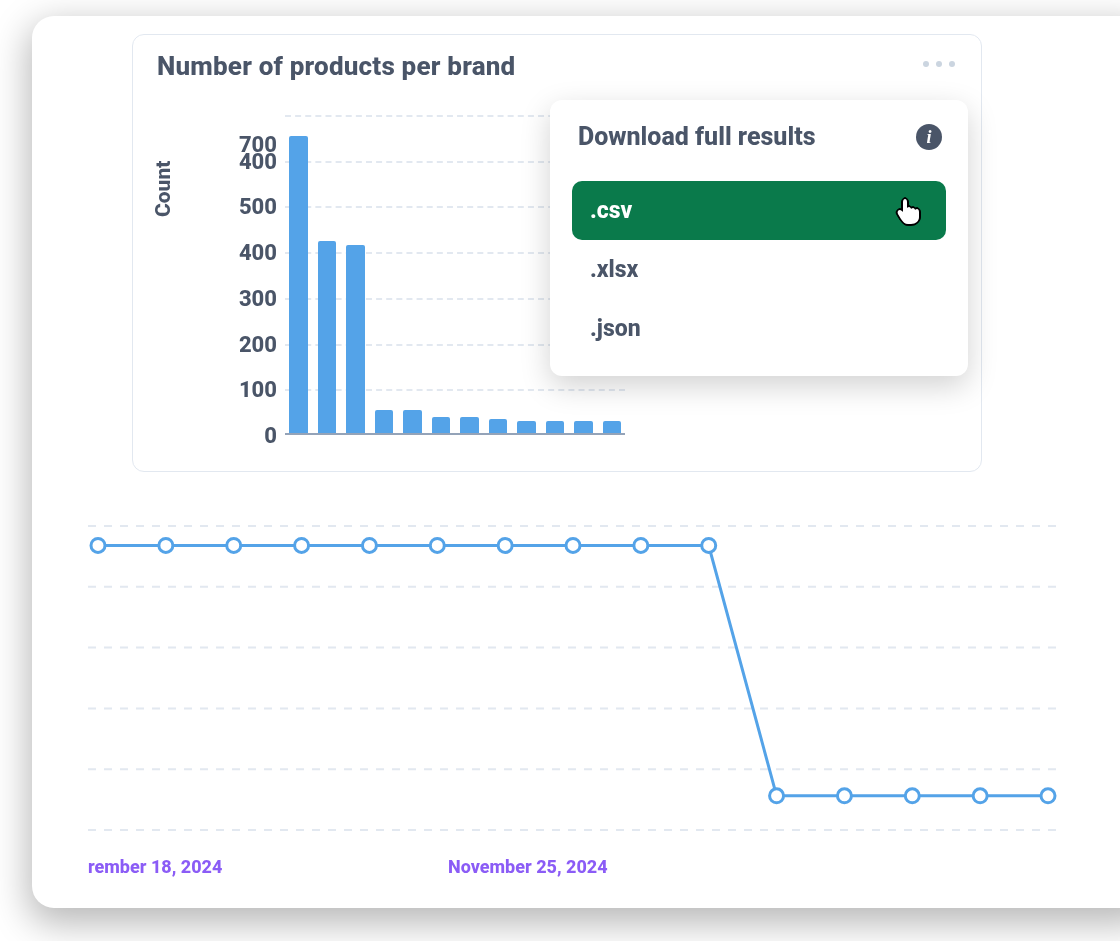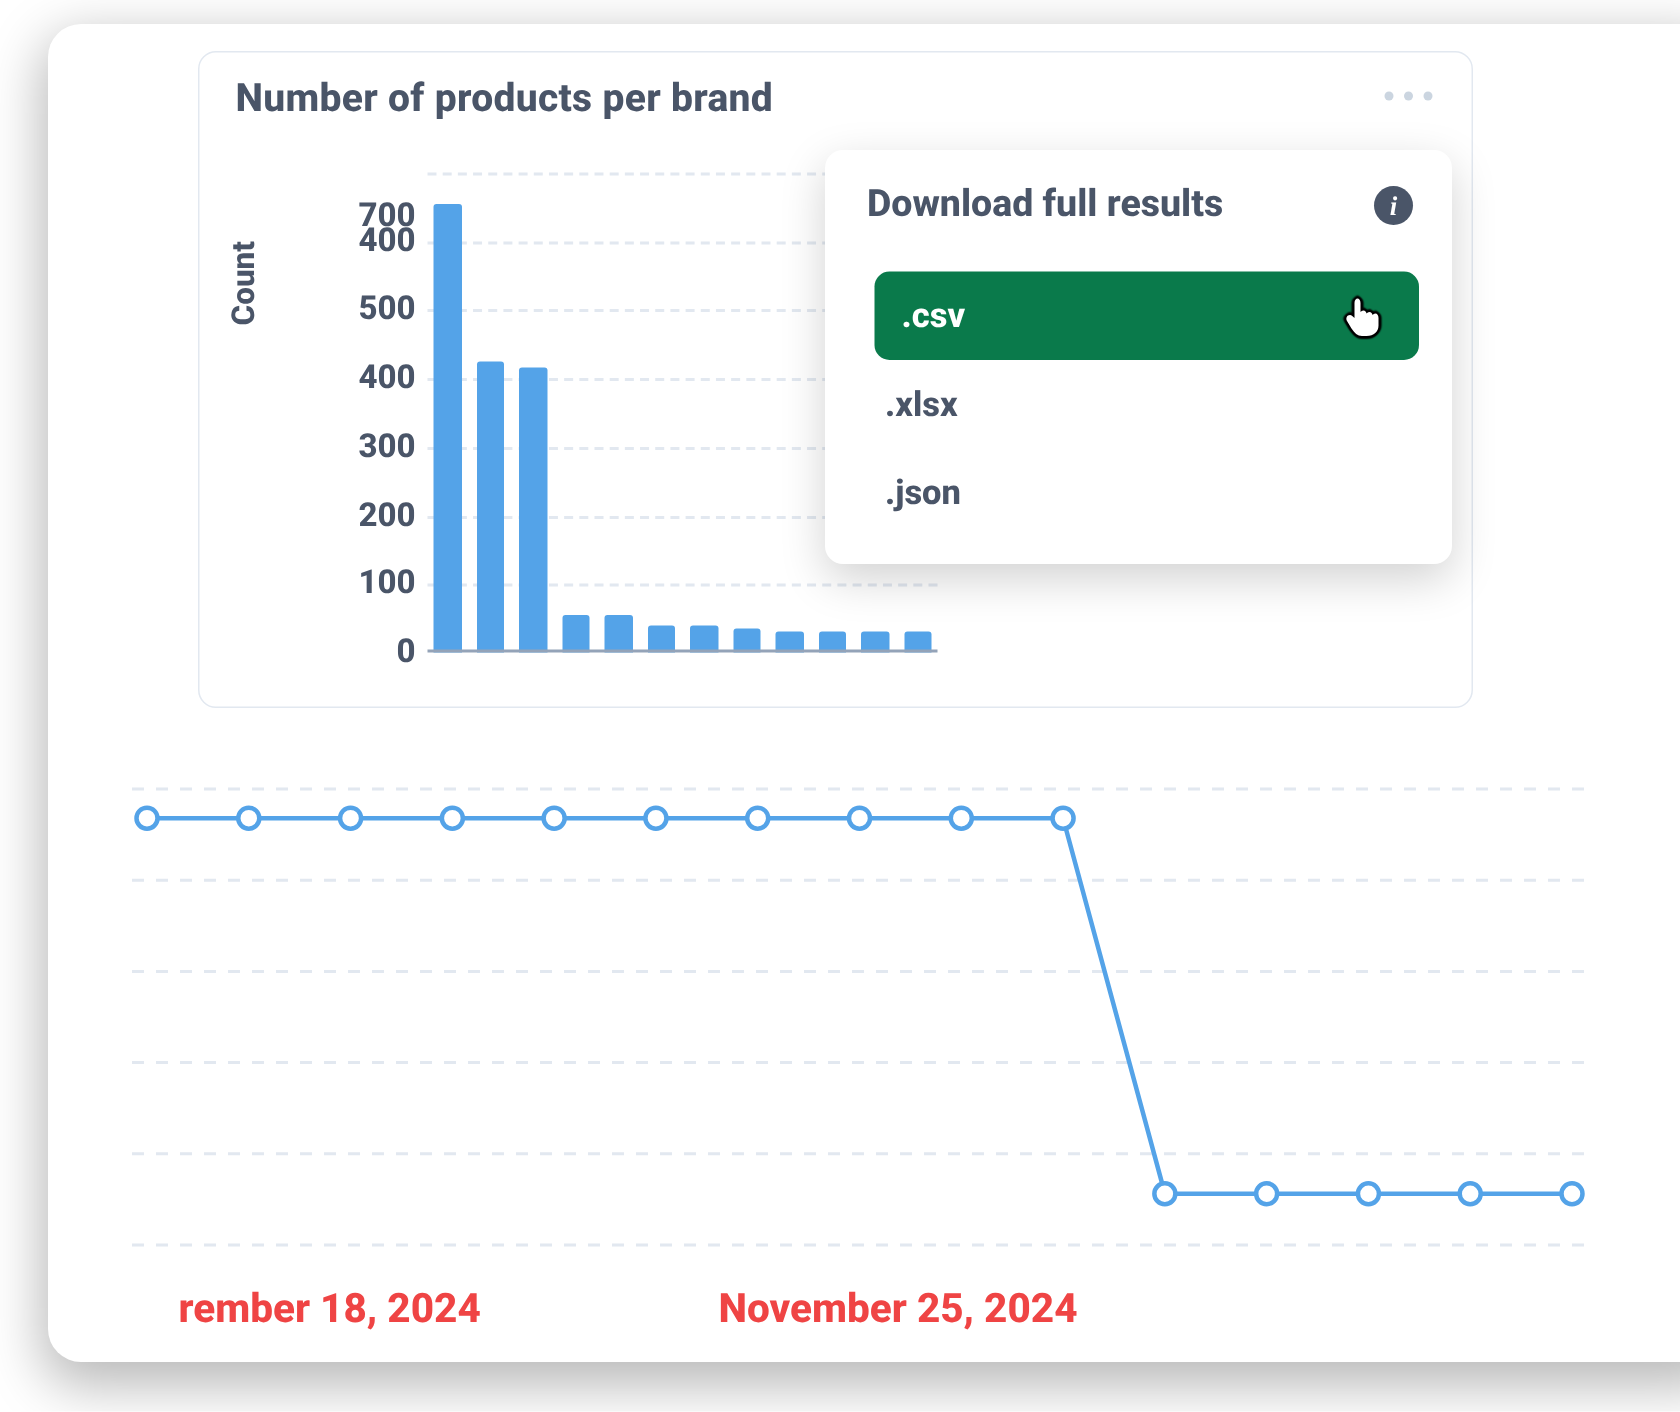--- a/index.html
+++ b/index.html
@@ -142,21 +142,20 @@
     font-weight: 800;
     color: #4a5568;
     padding: 16px 18px;
     border-radius: 10px;
     position: relative;
     cursor: pointer;
   }
   .popover-item.active {
     background: #0a7a4b;
     color: #ffffff;
-    margin-left: 11px;
   }
   .cursor-icon {
     position: absolute;
     right: 24px; top: 50%;
     transform: translateY(-50%);
   }
   .cursor-icon svg {
     display: block;
     filter: drop-shadow(1px 1px 0 #000) drop-shadow(-1px 1px 0 #000)
             drop-shadow(1px -1px 0 #000) drop-shadow(-1px -1px 0 #000);
@@ -184,25 +183,24 @@
     stroke: #54a3e8;
     stroke-width: 3;
   }
   .xlabels {
     position: absolute;
     left: 0; right: 0; top: 350px;
     height: 30px;
   }
   .xlabel {
     position: absolute;
-    font-size: 27px;
-    font-weight: 800;
-    color: #ef4444;
+    font-size: 18px;
+    font-weight: 800;
+    color: #8b5cf6;
     white-space: nowrap;
-    margin-left: 31px;
   }
 </style>
 </head>
 <body>
 
 <div class="panel">
 
   <div class="card">
     <div class="card-title">Number of products per brand</div>
 

